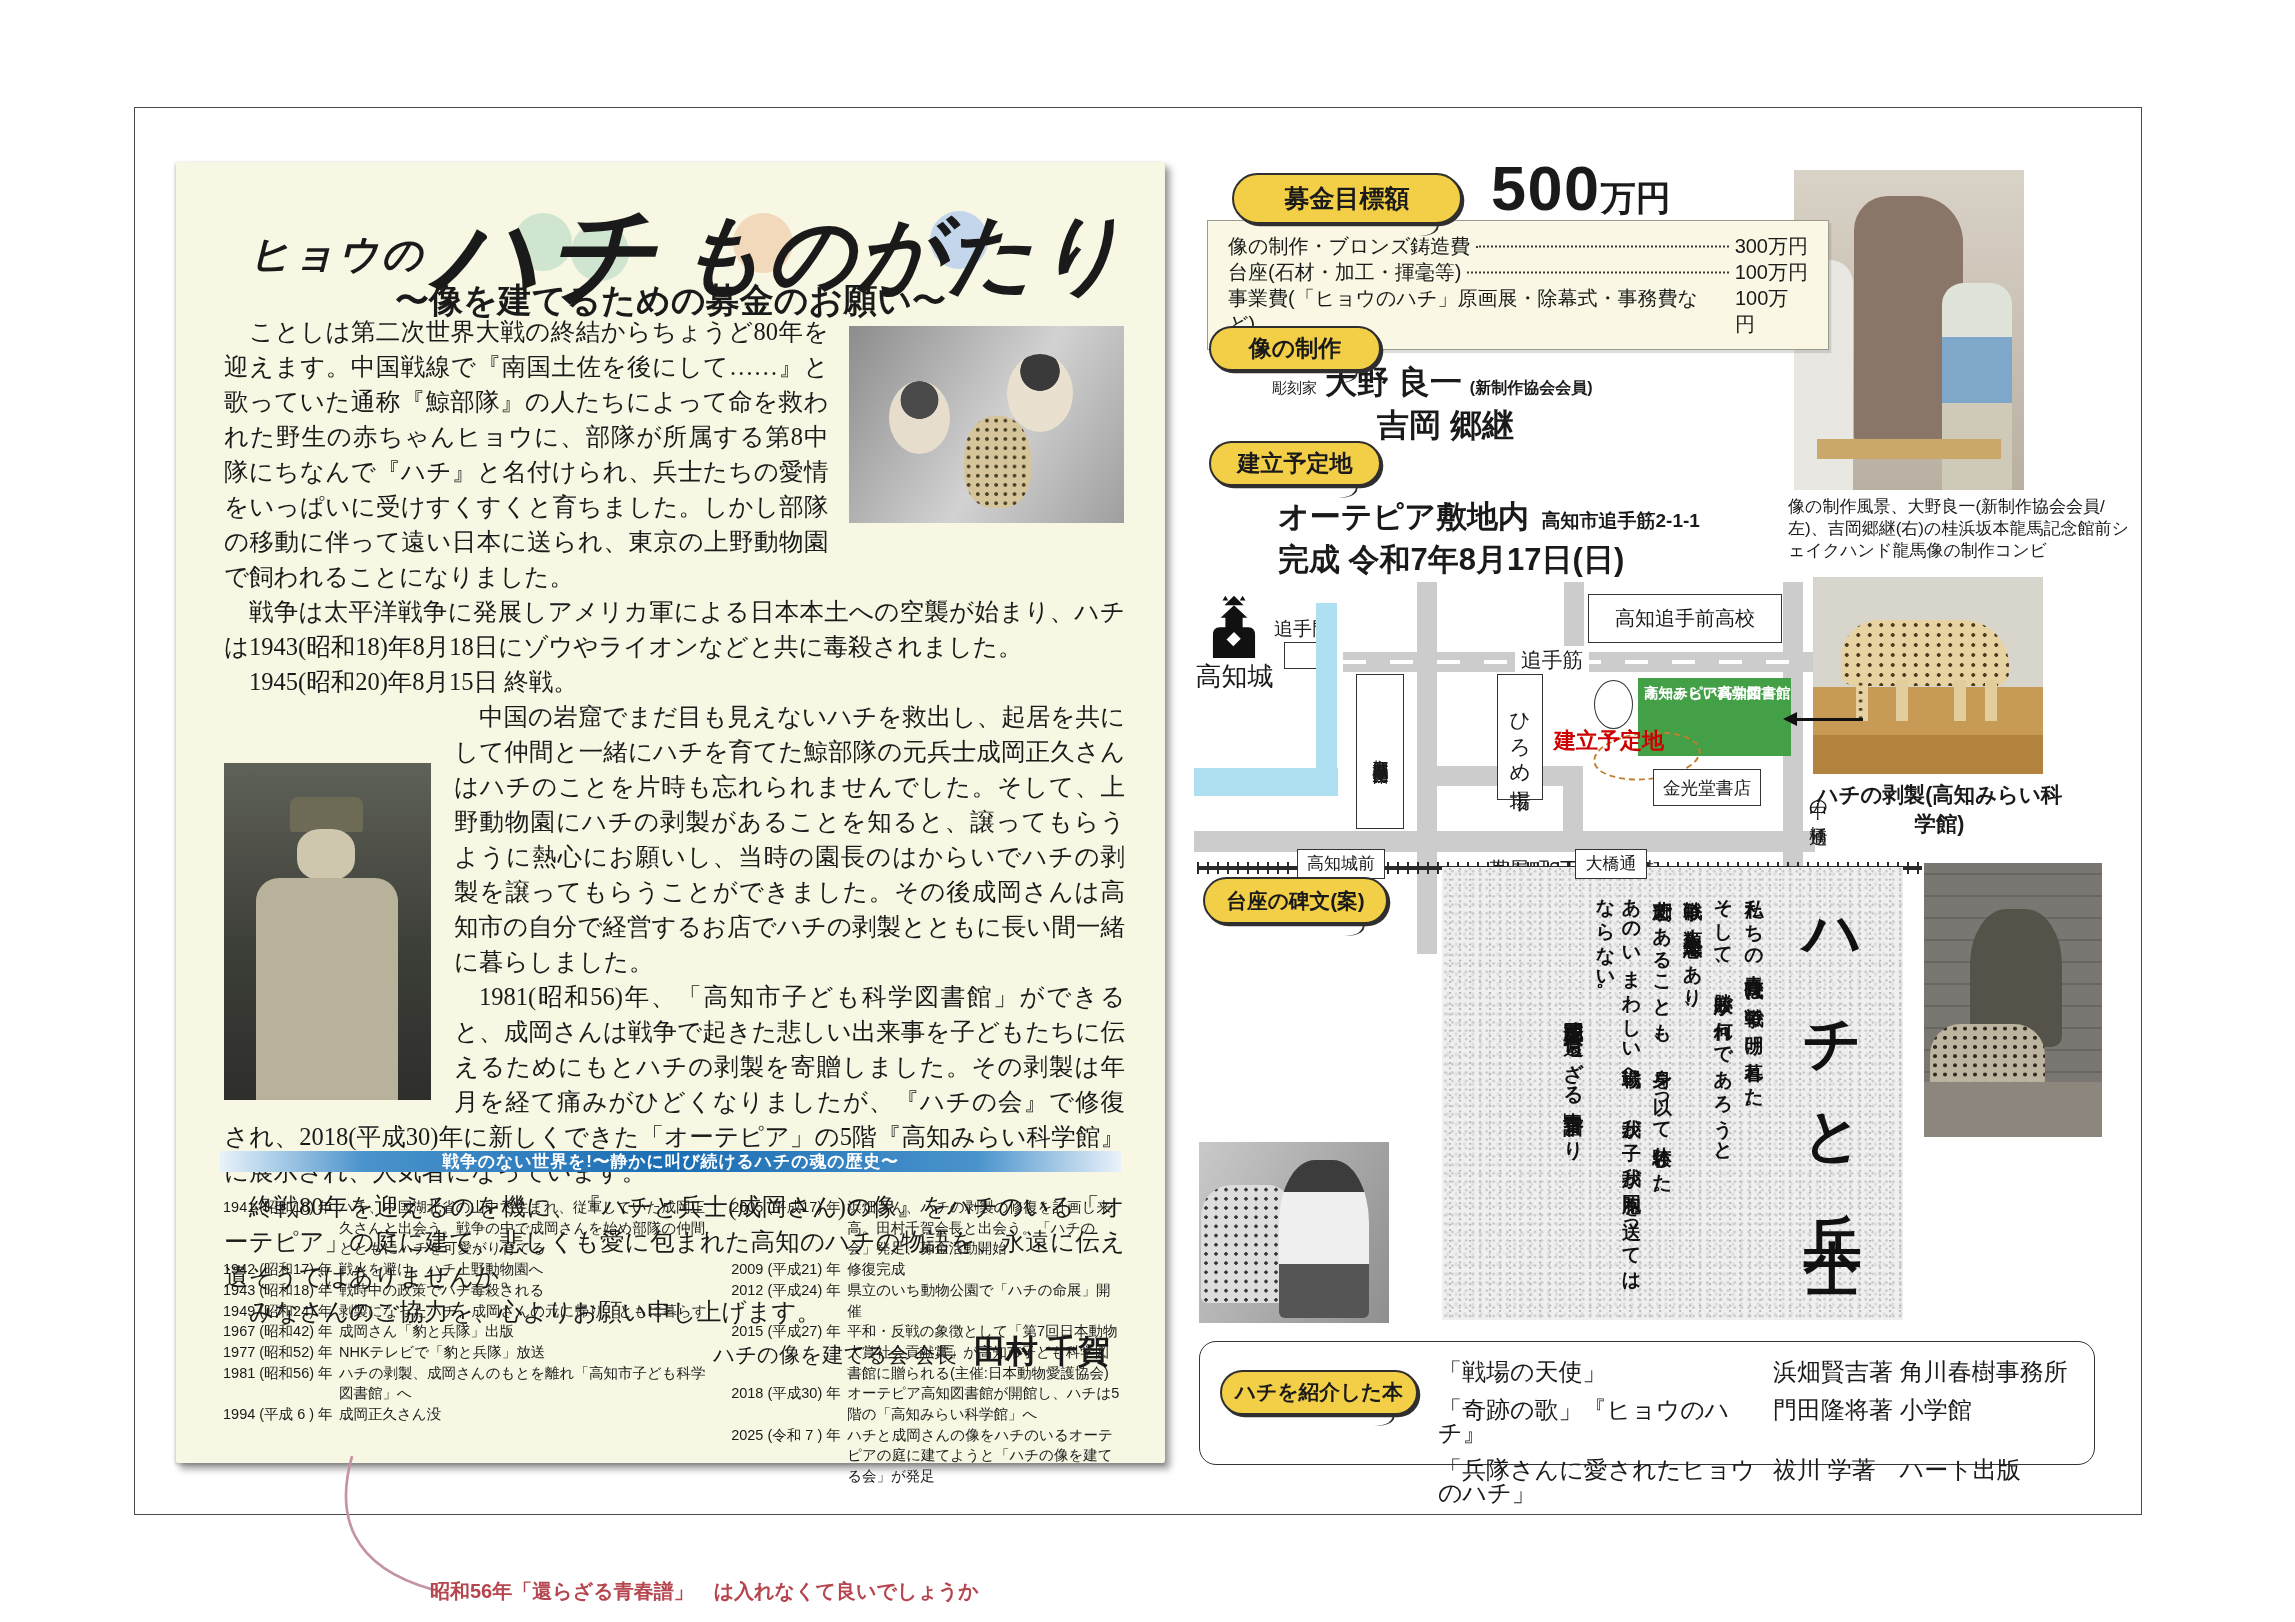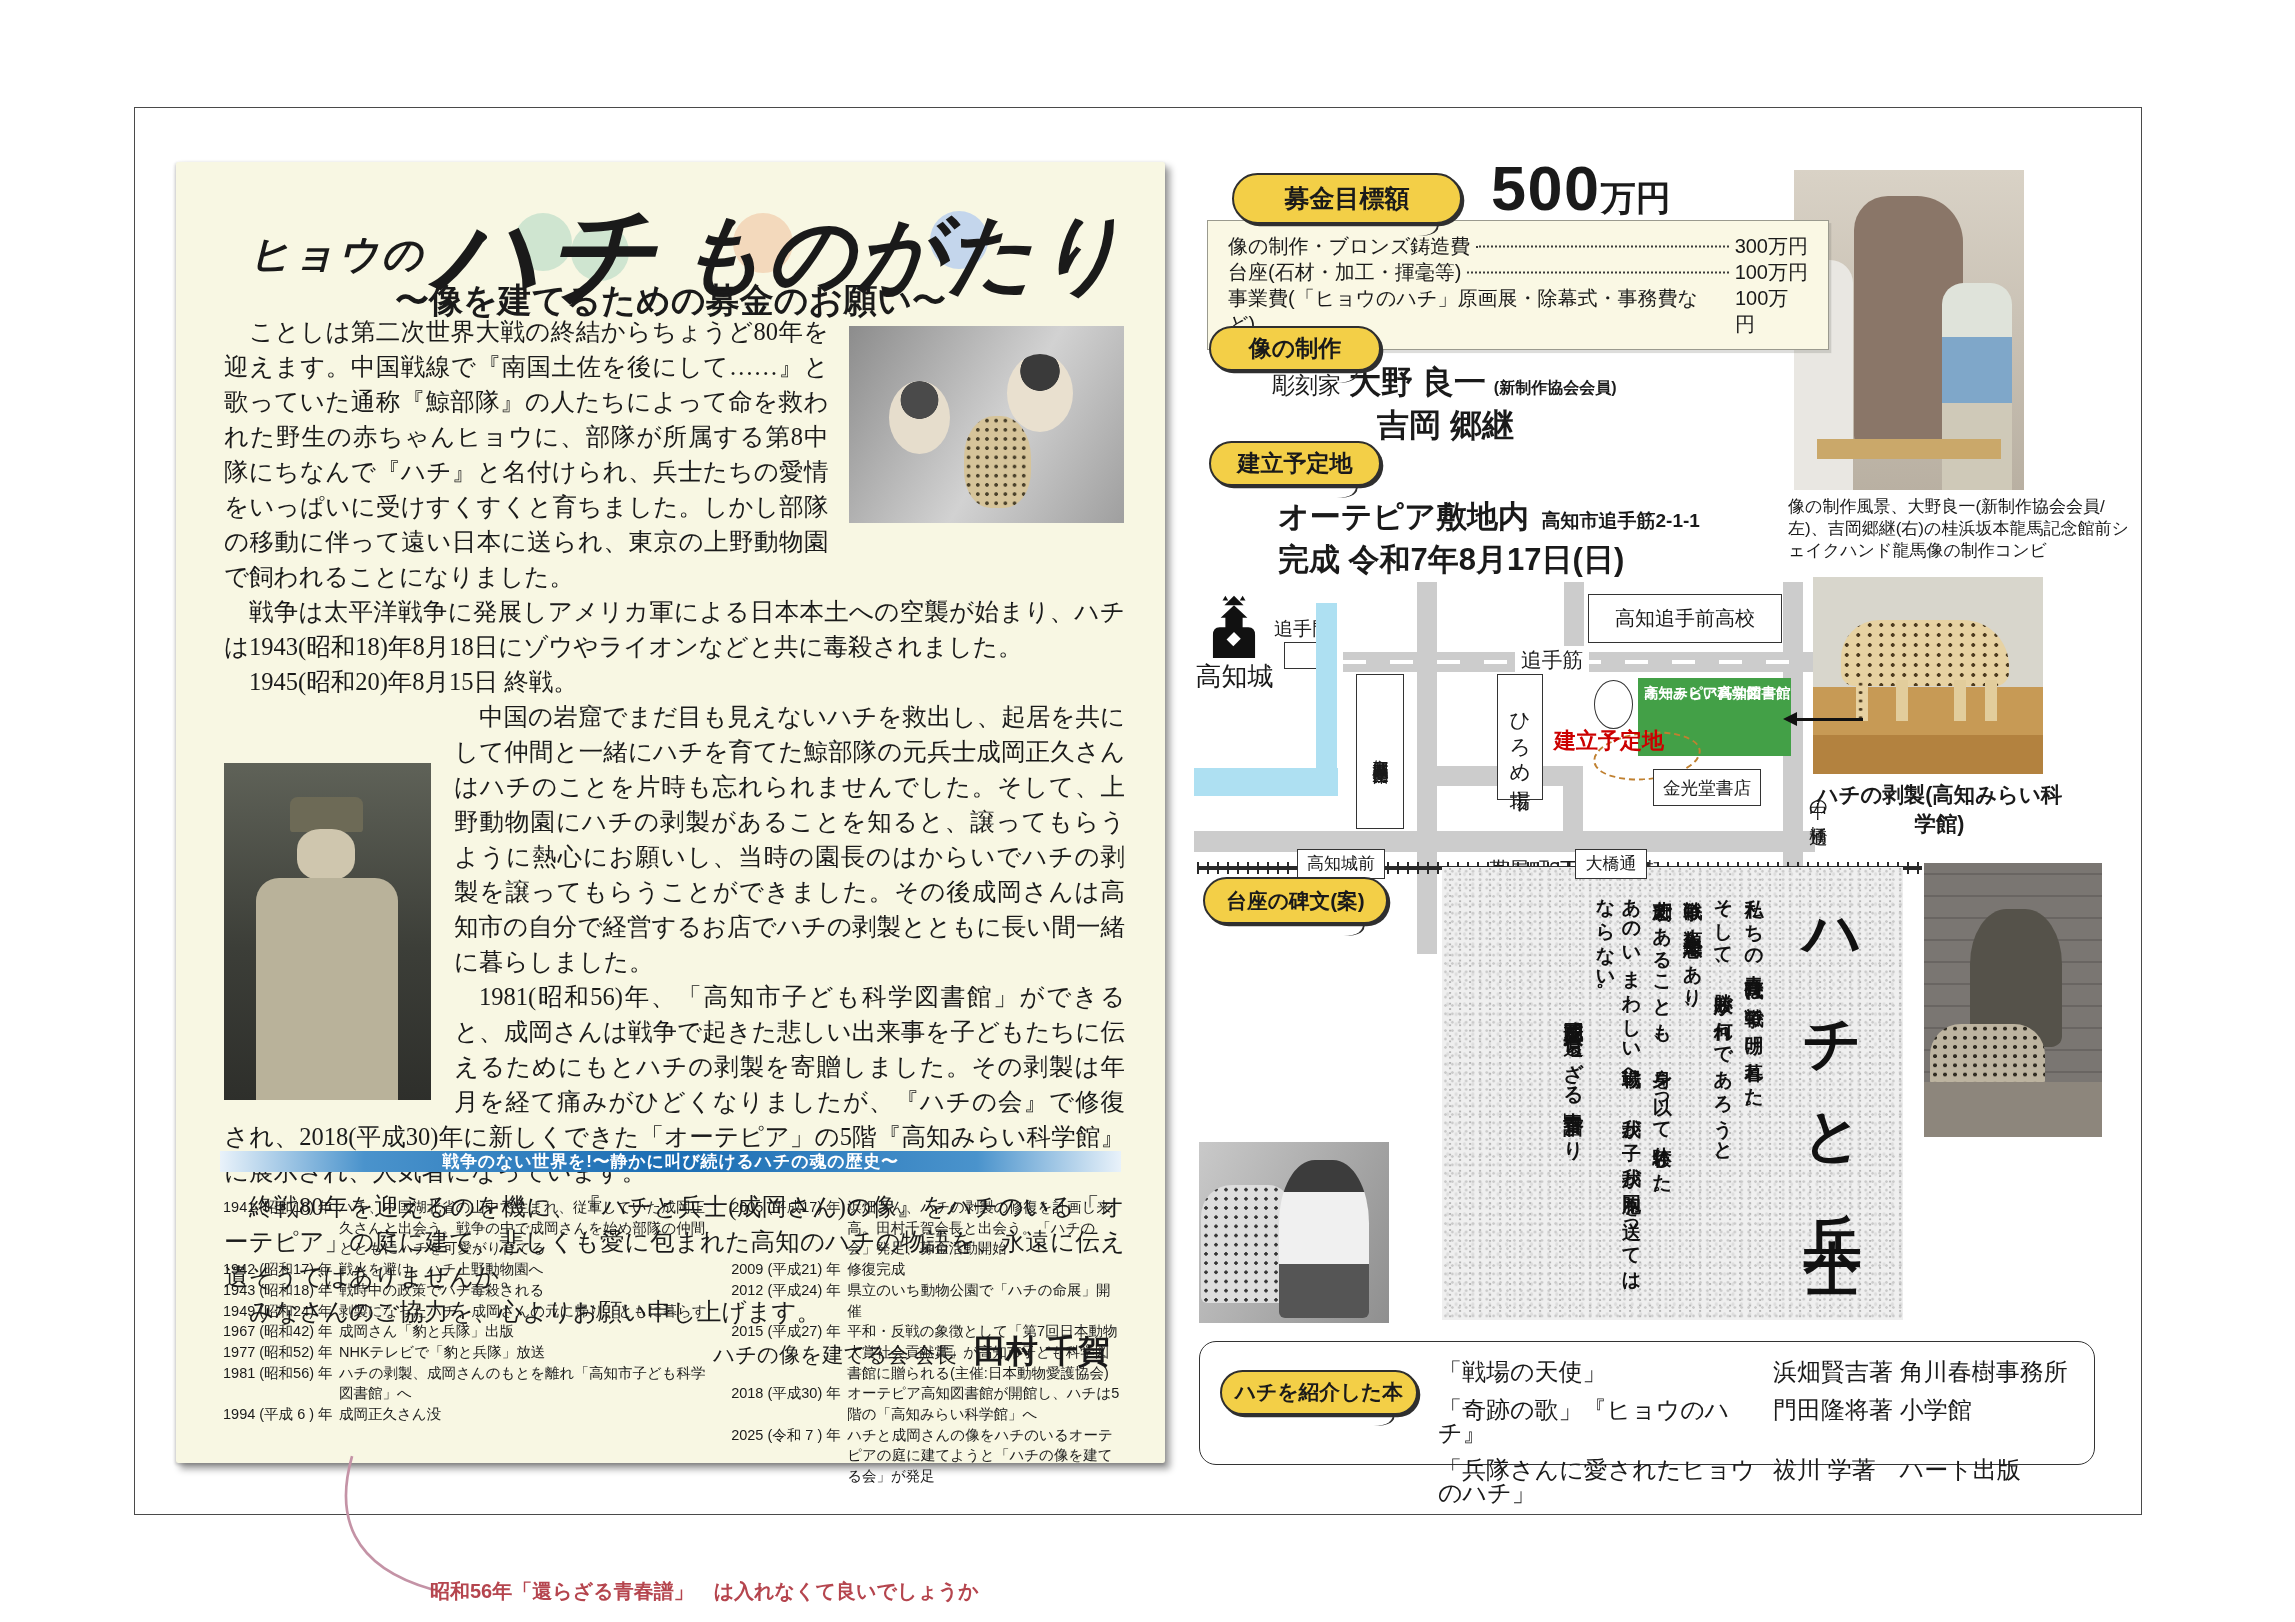--- a/index.html
+++ b/index.html
@@ -68,21 +68,21 @@
   
   .goal-amount{position:absolute;left:1491px;top:152px;z-index:2;}
   .goal-amount .big{font-size:63px;font-weight:bold;letter-spacing:1.5px;}
   .goal-amount .unit{font-size:35px;font-weight:bold;}
   .costbox{position:absolute;left:1207px;top:220px;width:580px;background:#faf8e4;
            border:1.1px solid #9a9a8e;box-shadow:2.3px 3.1px 0 rgba(120,120,110,.25);
            padding:12.2px 20px;z-index:2;}
   .cost-row{display:flex;align-items:baseline;font-size:20px;line-height:26px;}
   .cost-leader{flex:1;border-bottom:2.3px dotted #3a3a3a;margin:0 6.1px;transform:translateY(-5.4px);}
   .prod-line1{position:absolute;left:1272px;top:361px;z-index:2;}
-  .prod-role{font-size:23px;}
+  .prod-role{font-size:15px;}
   .prod-name{font-size:32px;font-weight:bold;margin:0 4.6px;}
   .prod-note{font-size:16px;font-weight:bold;}
   .prod-line2{position:absolute;left:1377px;top:404px;font-size:32px;font-weight:bold;z-index:2;}
   .site-line1{position:absolute;left:1278px;top:496px;z-index:2;}
   .site-place{font-size:31px;font-weight:bold;}
   .site-addr{font-size:19px;font-weight:bold;margin-left:9.2px;}
   .site-line2{position:absolute;left:1278px;top:539px;font-size:31px;font-weight:bold;z-index:2;}
   
   .map{position:absolute;left:1194px;top:582px;width:621px;height:372px;z-index:1;}
   .map *{position:absolute;}

